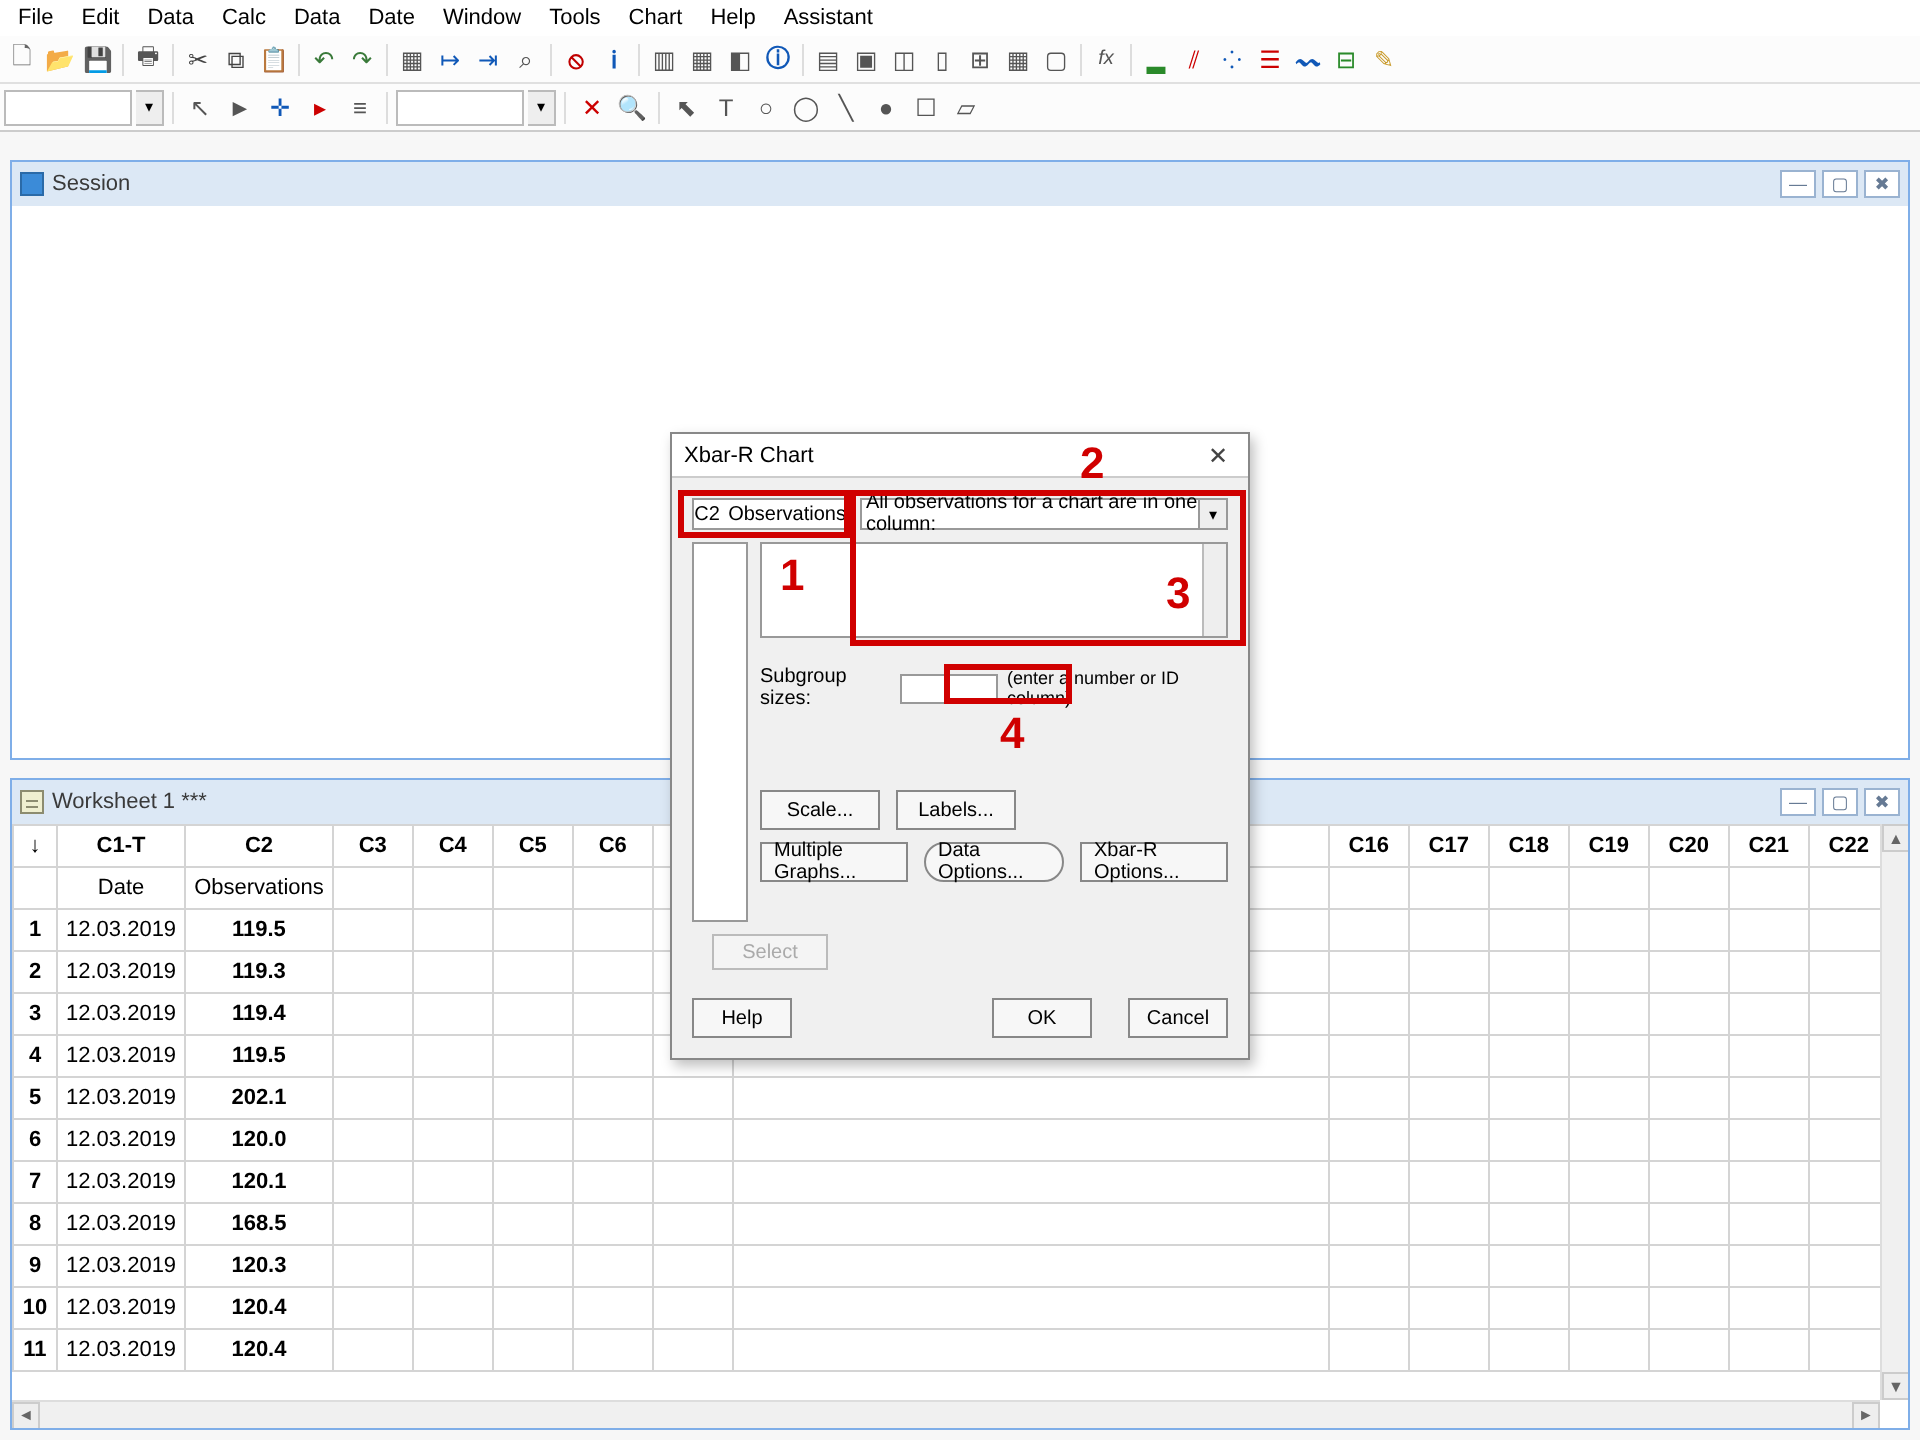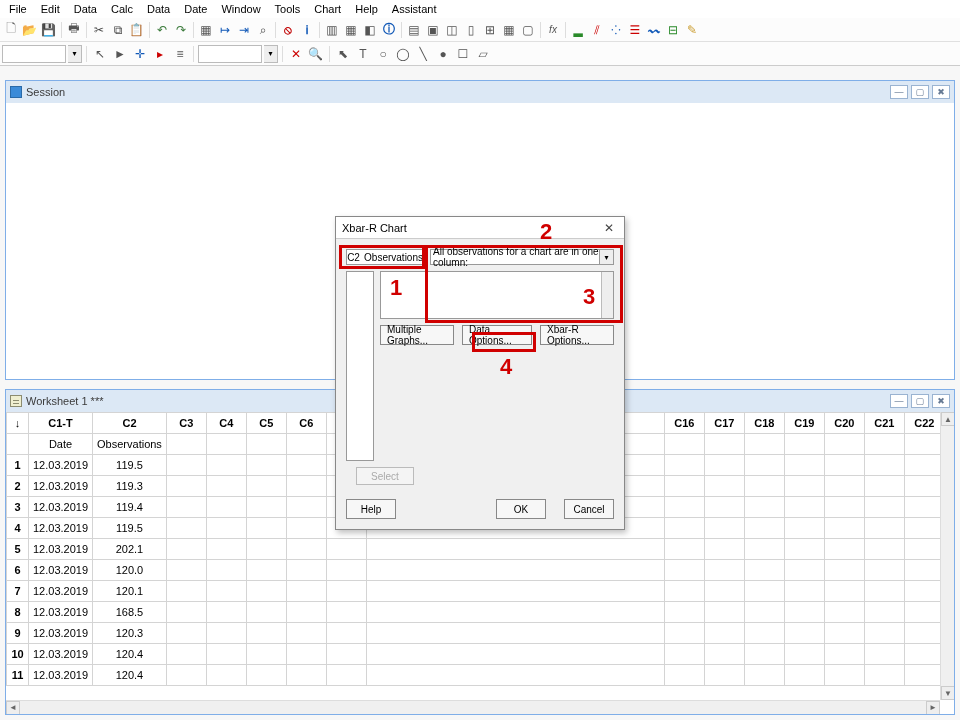--- a/index.html
+++ b/index.html
@@ -48,21 +48,21 @@
   .v-scroll .down{margin-top:auto;}
 
   
   .ws-table { border-collapse: collapse; table-layout: fixed; width: max-content; font-size: 11px; }
   .ws-table th, .ws-table td { border: 1px solid #d4d4d4; height: 21px; padding: 0 4px; text-align: center; background: #fff; }
   .ws-table thead th { background: #fff; font-weight: normal; }
   .ws-table thead tr:first-child th { font-weight: bold; }
   .corner-cell { width: 22px; background: #fff; }
   .rowhead { width: 22px; font-weight: bold; text-align: right; padding-right:4px; }
   .col-date { text-align: left; }
-  .col-obs { text-align: right; }
+  .col-obs { text-align: right; font-weight: bold; }
 
   
   .dialog { position: absolute; top: 216px; left: 335px; width: 290px; background: #f0f0f0; border: 1px solid #888; box-shadow: 2px 3px 6px rgba(0,0,0,0.25); z-index: 100; }
   .dlg-title { height: 22px; background: #fff; border-bottom: 1px solid #ccc; display: flex; align-items: center; padding: 0 6px; font-size: 11px; }
   .dlg-close { margin-left: auto; width: 18px; height: 16px; display: inline-flex; align-items: center; justify-content: center; font-size: 12px; color: #444; }
   .dlg-body { padding: 10px 10px 12px 10px; position: relative; }
   .dlg-row1 { display: flex; gap: 6px; }
   .col-picker { width: 78px; height: 16px; border: 1px solid #999; background: #fff; display: flex; align-items: center; font-size: 10px; }
   .col-picker .cc { width: 18px; text-align: center; }
   .col-picker .cn { flex: 1; text-align: left; padding-left:4px;}
@@ -492,23 +492,32 @@
         <span>All observations for a chart are in one column:</span>
         <span class="arrow">▾</span>
       </div>
     </div>
     <div class="dlg-row2">
       <div class="list-box"></div>
       <div class="right-col">
         <div class="text-area">
           <div class="scroll"></div>
         </div>
+        <div class="subg-row">
+          <span>Subgroup sizes:</span>
+          <span class="subg-input"></span>
+          <span class="hint">(enter a number or ID column)</span>
+        </div>
+        <div class="btn-row">
+          <span class="dlg-btn small">Scale...</span>
+          <span class="dlg-btn small">Labels...</span>
+        </div>
         <div class="btn-row" style="margin-top:6px;">
           <span class="dlg-btn" style="min-width:74px;">Multiple Graphs...</span>
-          <span class="dlg-btn" style="min-width:70px;">Data Options...</span>
+          <span class="dlg-btn" style="min-width:70px;border-radius:10px;">Data Options...</span>
           <span class="dlg-btn" style="min-width:74px;">Xbar-R Options...</span>
         </div>
       </div>
     </div>
     <div class="select-btn">Select</div>
   </div>
   <div class="dlg-bottom">
     <span class="dlg-btn" style="min-width:50px;">Help</span>
     <span class="spacer"></span>
     <div class="ok-cancel">

